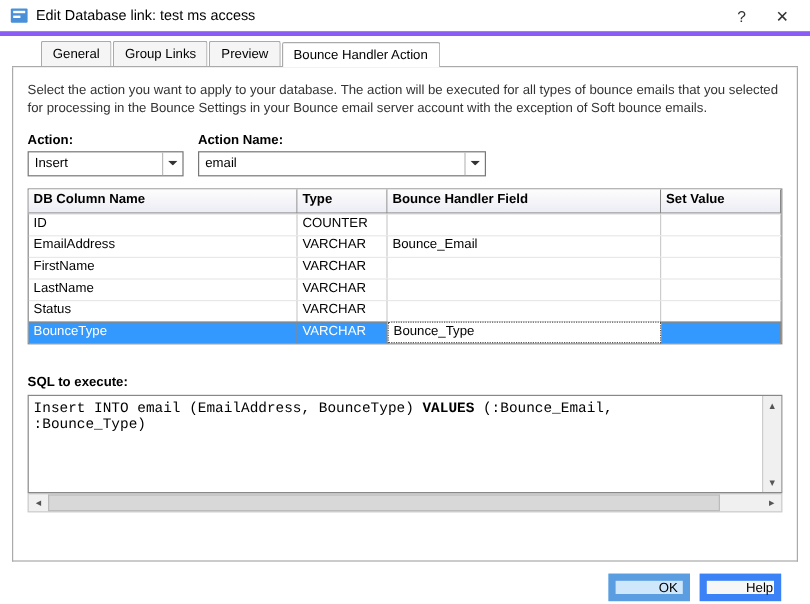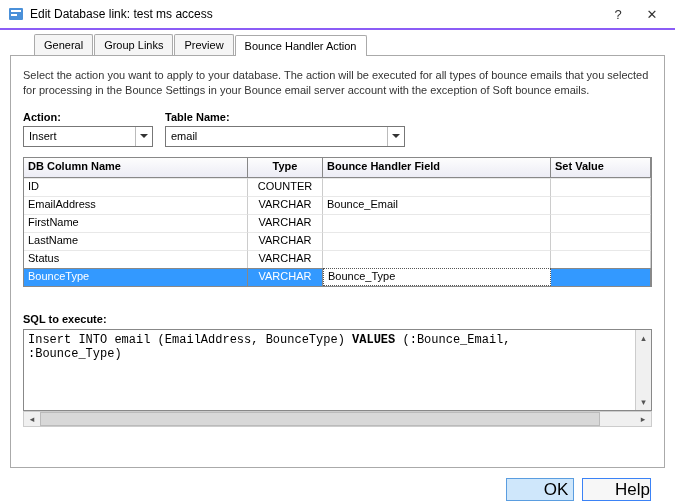--- a/index.html
+++ b/index.html
@@ -1,17 +1,17 @@
 <!DOCTYPE html>
 <html><head>
 <meta charset="utf-8">
 <style>
 * { box-sizing: border-box; margin: 0; padding: 0; }
 body { font-family: "Segoe UI", Tahoma, sans-serif; font-size: 11px; background: #fff; width: 675px; height: 503px; overflow: hidden; color: #000; }
-.titlebar { height: 30px; display: flex; align-items: center; padding: 0 8px; border-bottom: 2px solid #8b5cf6; }
+.titlebar { height: 30px; display: flex; align-items: center; padding: 0 8px; border-bottom: 4px solid #8b5cf6; }
 .titlebar-icon { width: 16px; height: 16px; margin-right: 6px; display: flex; align-items: center; justify-content: center; }
 .titlebar-icon svg { width: 16px; height: 16px; }
 .titlebar-text { font-size: 12px; flex: 1; }
 .titlebar-controls { display: flex; gap: 4px; }
 .titlebar-btn { width: 30px; height: 20px; display: flex; align-items: center; justify-content: center; font-size: 13px; cursor: default; color: #333; }
 .content { padding: 4px 10px 10px 10px; }
 .tabs { display: flex; border-bottom: 1px solid #aaa; height: 22px; padding-left: 24px; }
 .tab { padding: 2px 9px; border: 1px solid #aaa; border-bottom: none; margin-right: 1px; background: #f5f5f5; border-radius: 2px 2px 0 0; cursor: default; font-size: 11px; line-height: 16px; }
 .tab.active { background: #fff; position: relative; top: 1px; }
 .tab-panel { border: 1px solid #aaa; border-top: none; padding: 12px 12px 12px 12px; height: 412px; }
@@ -26,35 +26,35 @@
 .grid { border: 1px solid #888; margin-bottom: 26px; }
 .grid-header { display: flex; background: #fff; }
 .grid-header-cell { border-right: 1px solid #888; border-bottom: 1px solid #888; background: linear-gradient(#fdfdfd,#ececf5); padding: 2px 4px; font-weight: bold; font-size: 11px; height: 20px; }
 .grid-body { }
 .grid-row { display: flex; height: 18px; }
 .grid-row.selected { background: #3399ff; color: #fff; }
 .grid-row.selected .grid-cell { border-right-color: #888; border-top-color: #888; }
 .grid-cell { border-right: 1px solid #ccc; border-top: 1px solid #e8e8e8; padding: 1px 4px; font-size: 11px; overflow: hidden; }
 .grid-row.selected .bhf-cell { background: #fff; color: #000; border: 1px dotted #555; }
 .c1 { width: 224px; }
-.c2 { width: 75px; text-align: center; }
+.c2 { width: 75px; }
 .c3 { width: 228px; }
 .c4 { flex: 1; }
 .sql-label { font-weight: bold; margin-bottom: 4px; font-size: 11px; }
 .sql-box { border: 1px solid #888; height: 82px; position: relative; display: flex; }
 .sql-text { font-family: "Courier New", monospace; font-size: 12px; padding: 3px 4px; flex: 1; white-space: pre-wrap; }
 .sql-text .kw { font-weight: bold; }
 .sql-vscroll { width: 16px; border-left: 1px solid #ccc; background: #f0f0f0; display: flex; flex-direction: column; justify-content: space-between; }
 .scroll-btn { height: 16px; display: flex; align-items: center; justify-content: center; font-size: 9px; color: #555; }
 .hscroll { height: 16px; border: 1px solid #ccc; border-top: 1px solid #ccc; background: #f0f0f0; display: flex; align-items: center; margin-top: 0; }
 .hscroll-btn { width: 16px; height: 14px; display: flex; align-items: center; justify-content: center; font-size: 9px; color: #555; }
 .hscroll-track { flex: 1; height: 14px; position: relative; }
 .hscroll-thumb { position: absolute; left: 0; top: 0; height: 14px; width: 560px; background: #d8d8d8; border: 1px solid #bbb; }
 .button-row { display: flex; justify-content: flex-end; gap: 8px; padding: 10px 14px 0 0; }
-.btn { min-width: 68px; height: 23px; border: 1px solid #3b82f6; background: #f7f7f7; font-size: 17px; display: flex; align-items: center; justify-content: center; cursor: default; padding-left: 32px; }
+.btn { min-width: 68px; height: 23px; border: 6px solid #3b82f6; background: #f7f7f7; font-size: 11px; display: flex; align-items: center; justify-content: center; cursor: default; padding-left: 32px; }
 .btn.primary { background: #cfe7fb; border-color: #5a9de0; }
 </style>
 </head>
 <body>
 
 <div class="titlebar">
   <span class="titlebar-icon">
     <svg viewBox="0 0 16 16">
         <rect x="1" y="2" width="14" height="12" fill="#4a90d9" rx="1"></rect>
         <rect x="3" y="4" width="10" height="2" fill="#fff"></rect>
@@ -85,21 +85,21 @@
         <div class="combo">
           <span class="combo-text">Insert</span>
           <span class="combo-arrow">
               <svg viewBox="0 0 8 4">
                 <path d="M0 0 L4 4 L8 0 Z" fill="#333"></path>
               </svg>
             </span>
         </div>
       </div>
       <div class="field" style="width:240px">
-        <div class="field-label">Table Name:</div>
+        <div class="field-label">Action Name:</div>
         <div class="combo">
           <span class="combo-text">email</span>
           <span class="combo-arrow">
               <svg viewBox="0 0 8 4">
                 <path d="M0 0 L4 4 L8 0 Z" fill="#333"></path>
               </svg>
             </span>
         </div>
       </div>
     </div>

